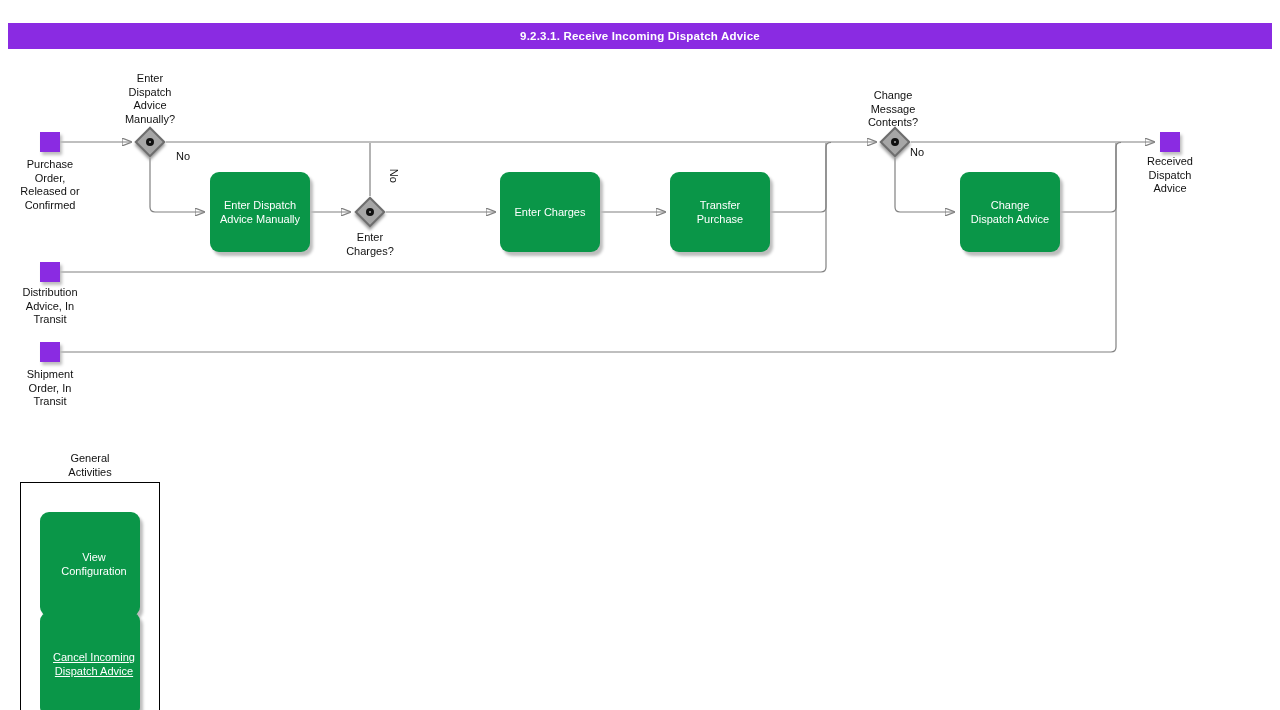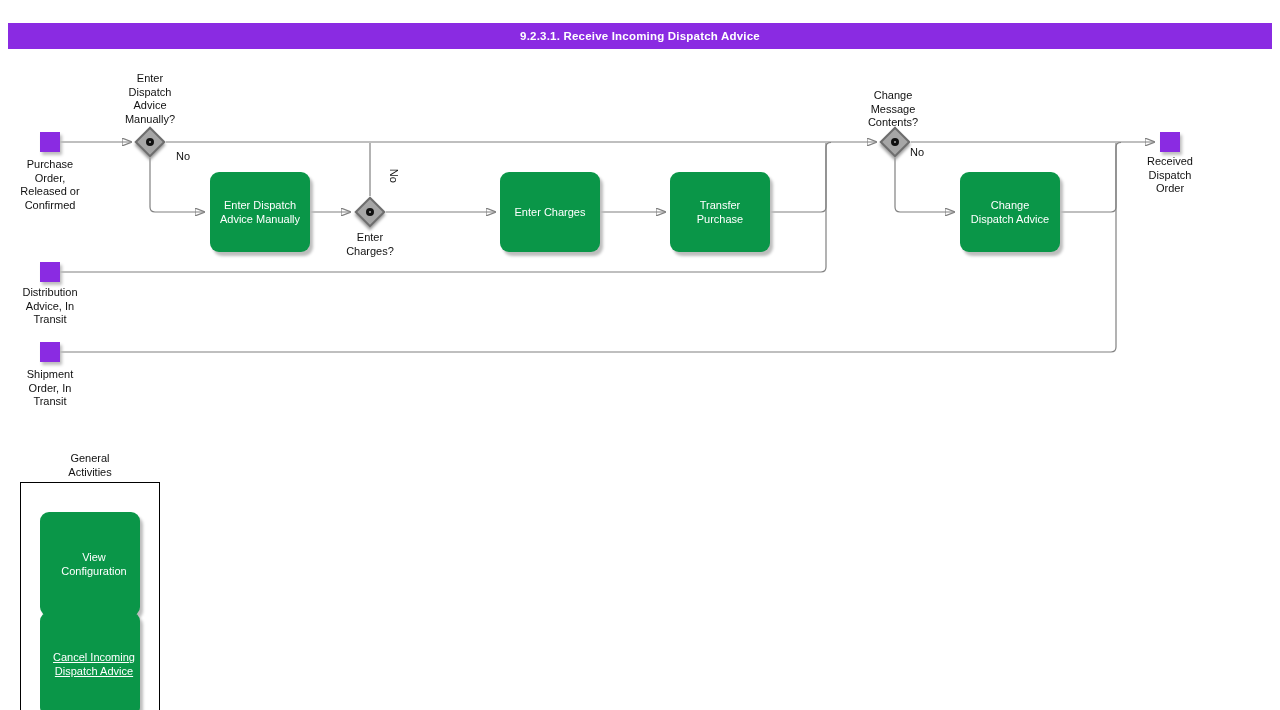--- a/index.html
+++ b/index.html
@@ -130,21 +130,21 @@
 Released or
 Confirmed</div>
   <div class="lbl" style="left:4px; top:274px; width:92px;">Distribution
 Advice, In
 Transit</div>
   <div class="lbl" style="left:4px; top:356px; width:92px;">Shipment
 Order, In
 Transit</div>
   <div class="lbl" style="left:1124px; top:143px; width:92px;">Received
 Dispatch
-Order</div>
+Advice</div>
 
   <div class="diamond" style="left:139px; top:119px;">
     <div class="ring"></div>
   </div>
   <div class="diamond" style="left:359px; top:189px;">
     <div class="ring"></div>
   </div>
   <div class="diamond" style="left:884px; top:119px;">
     <div class="ring"></div>
   </div>

